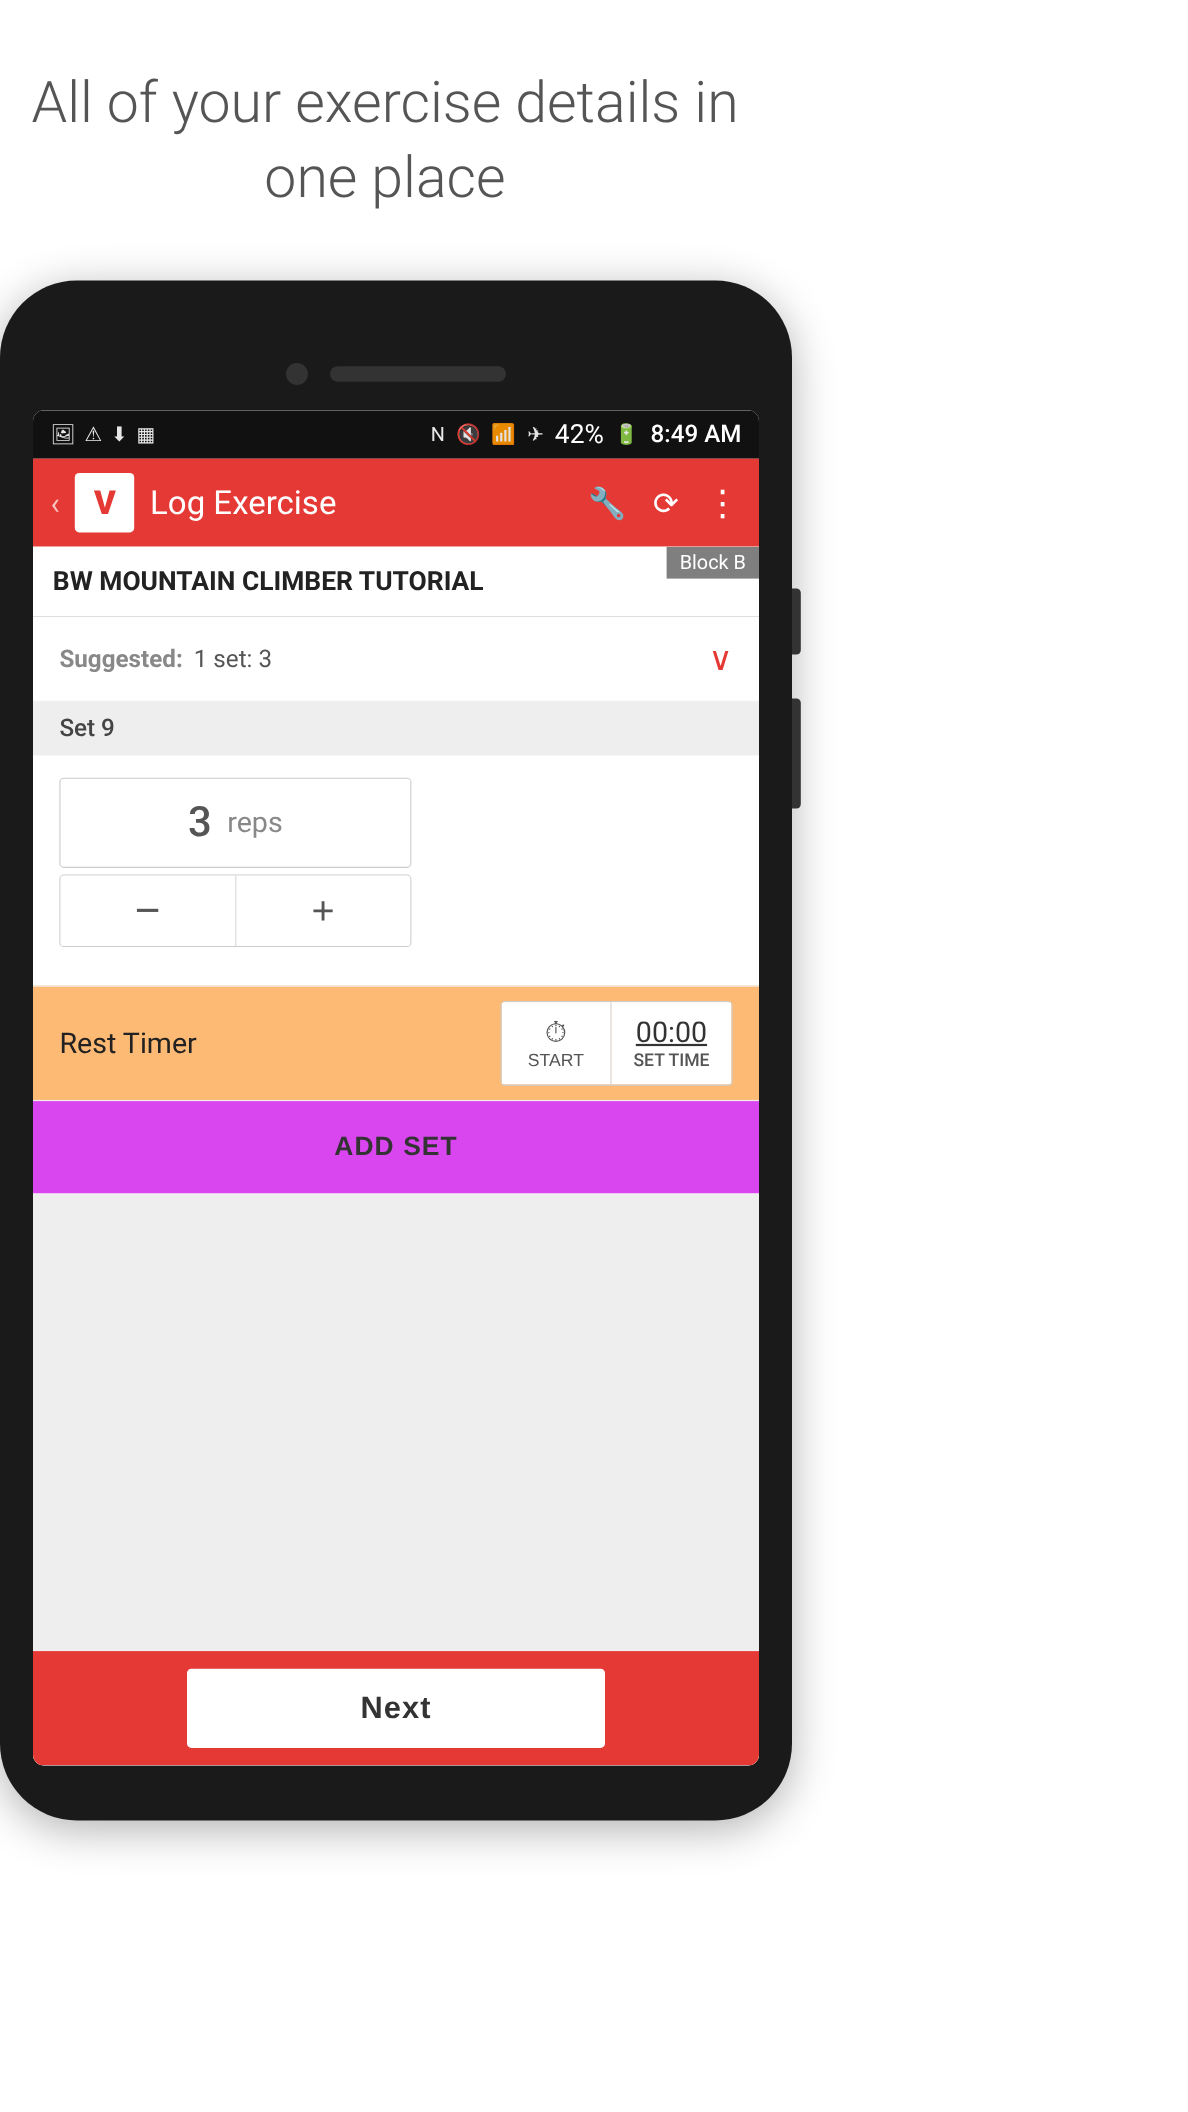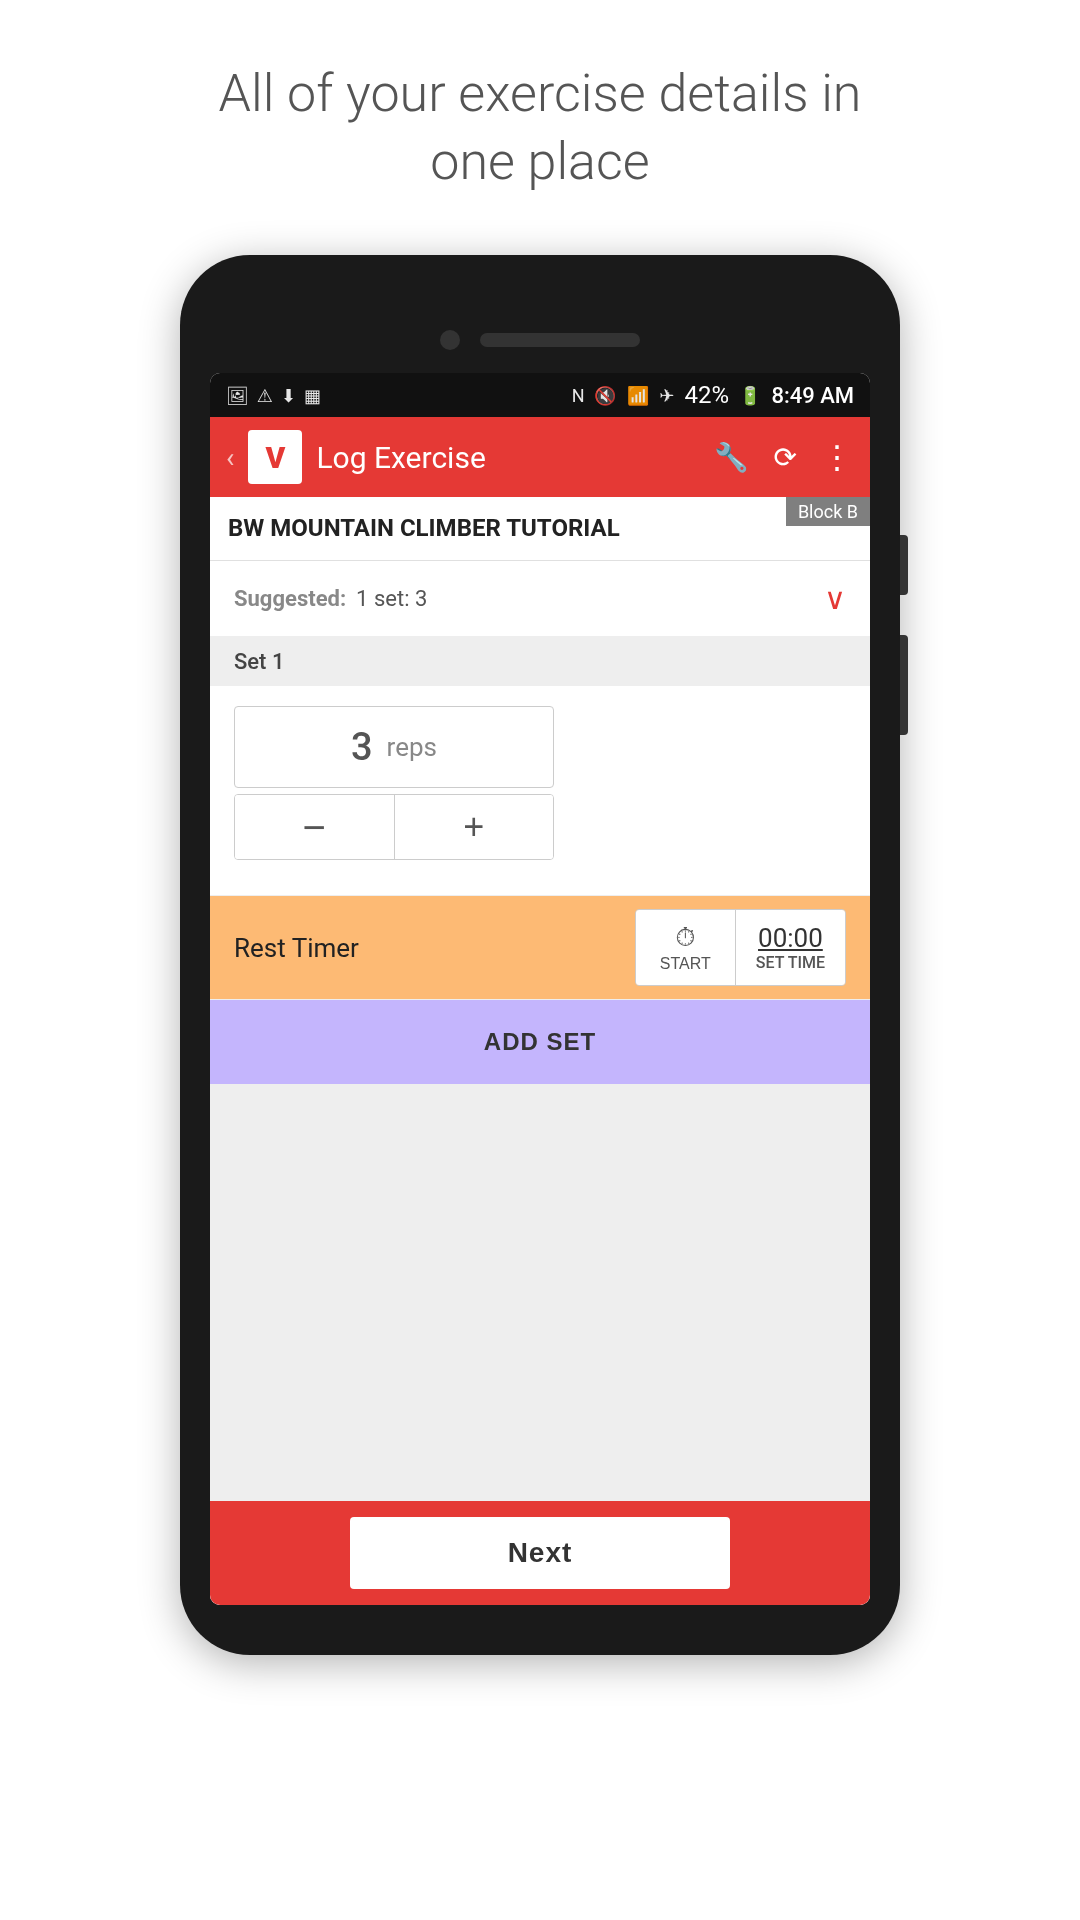--- a/index.html
+++ b/index.html
@@ -12,21 +12,20 @@
       width: 1080px;
       font-family: 'Roboto', Arial, sans-serif;
     }
 
     .page-wrapper {
       width: 1080px;
       min-height: 1920px;
       background: #ffffff;
       display: flex;
       flex-direction: column;
-      align-items: center;
       padding-top: 60px;
     }
 
     .tagline {
       font-size: 52px;
       color: #555;
       text-align: center;
       line-height: 1.3;
       margin-bottom: 60px;
       font-weight: 300;
@@ -406,21 +405,21 @@
       text-decoration: underline;
     }
     .rest-set-time-text {
       font-size: 16px;
       color: #555;
       font-weight: 500;
     }
 
     
     .add-set-btn {
-      background: #c4b5fd;
+      background: #d946ef;
       border: none;
       width: 100%;
       padding: 28px 0;
       font-size: 24px;
       font-weight: 700;
       color: #333;
       letter-spacing: 1px;
       cursor: pointer;
       text-align: center;
     }
@@ -528,21 +527,21 @@
           <div class="exercise-title">BW MOUNTAIN CLIMBER TUTORIAL</div>
           <div class="block-badge">Block B</div>
         </div>
 
         <div class="suggested-row">
           <span class="suggested-label">Suggested:</span>
           <span class="suggested-value">1 set: 3</span>
           <span class="chevron-down">∨</span>
         </div>
 
-        <div class="set-header">Set 1</div>
+        <div class="set-header">Set 9</div>
 
         <div class="reps-section">
           <div class="reps-display">
             <span class="reps-number">3</span>
             <span class="reps-label">reps</span>
           </div>
           <div class="reps-controls">
             <button class="reps-btn">
               <span class="reps-minus">−</span>
             </button>

